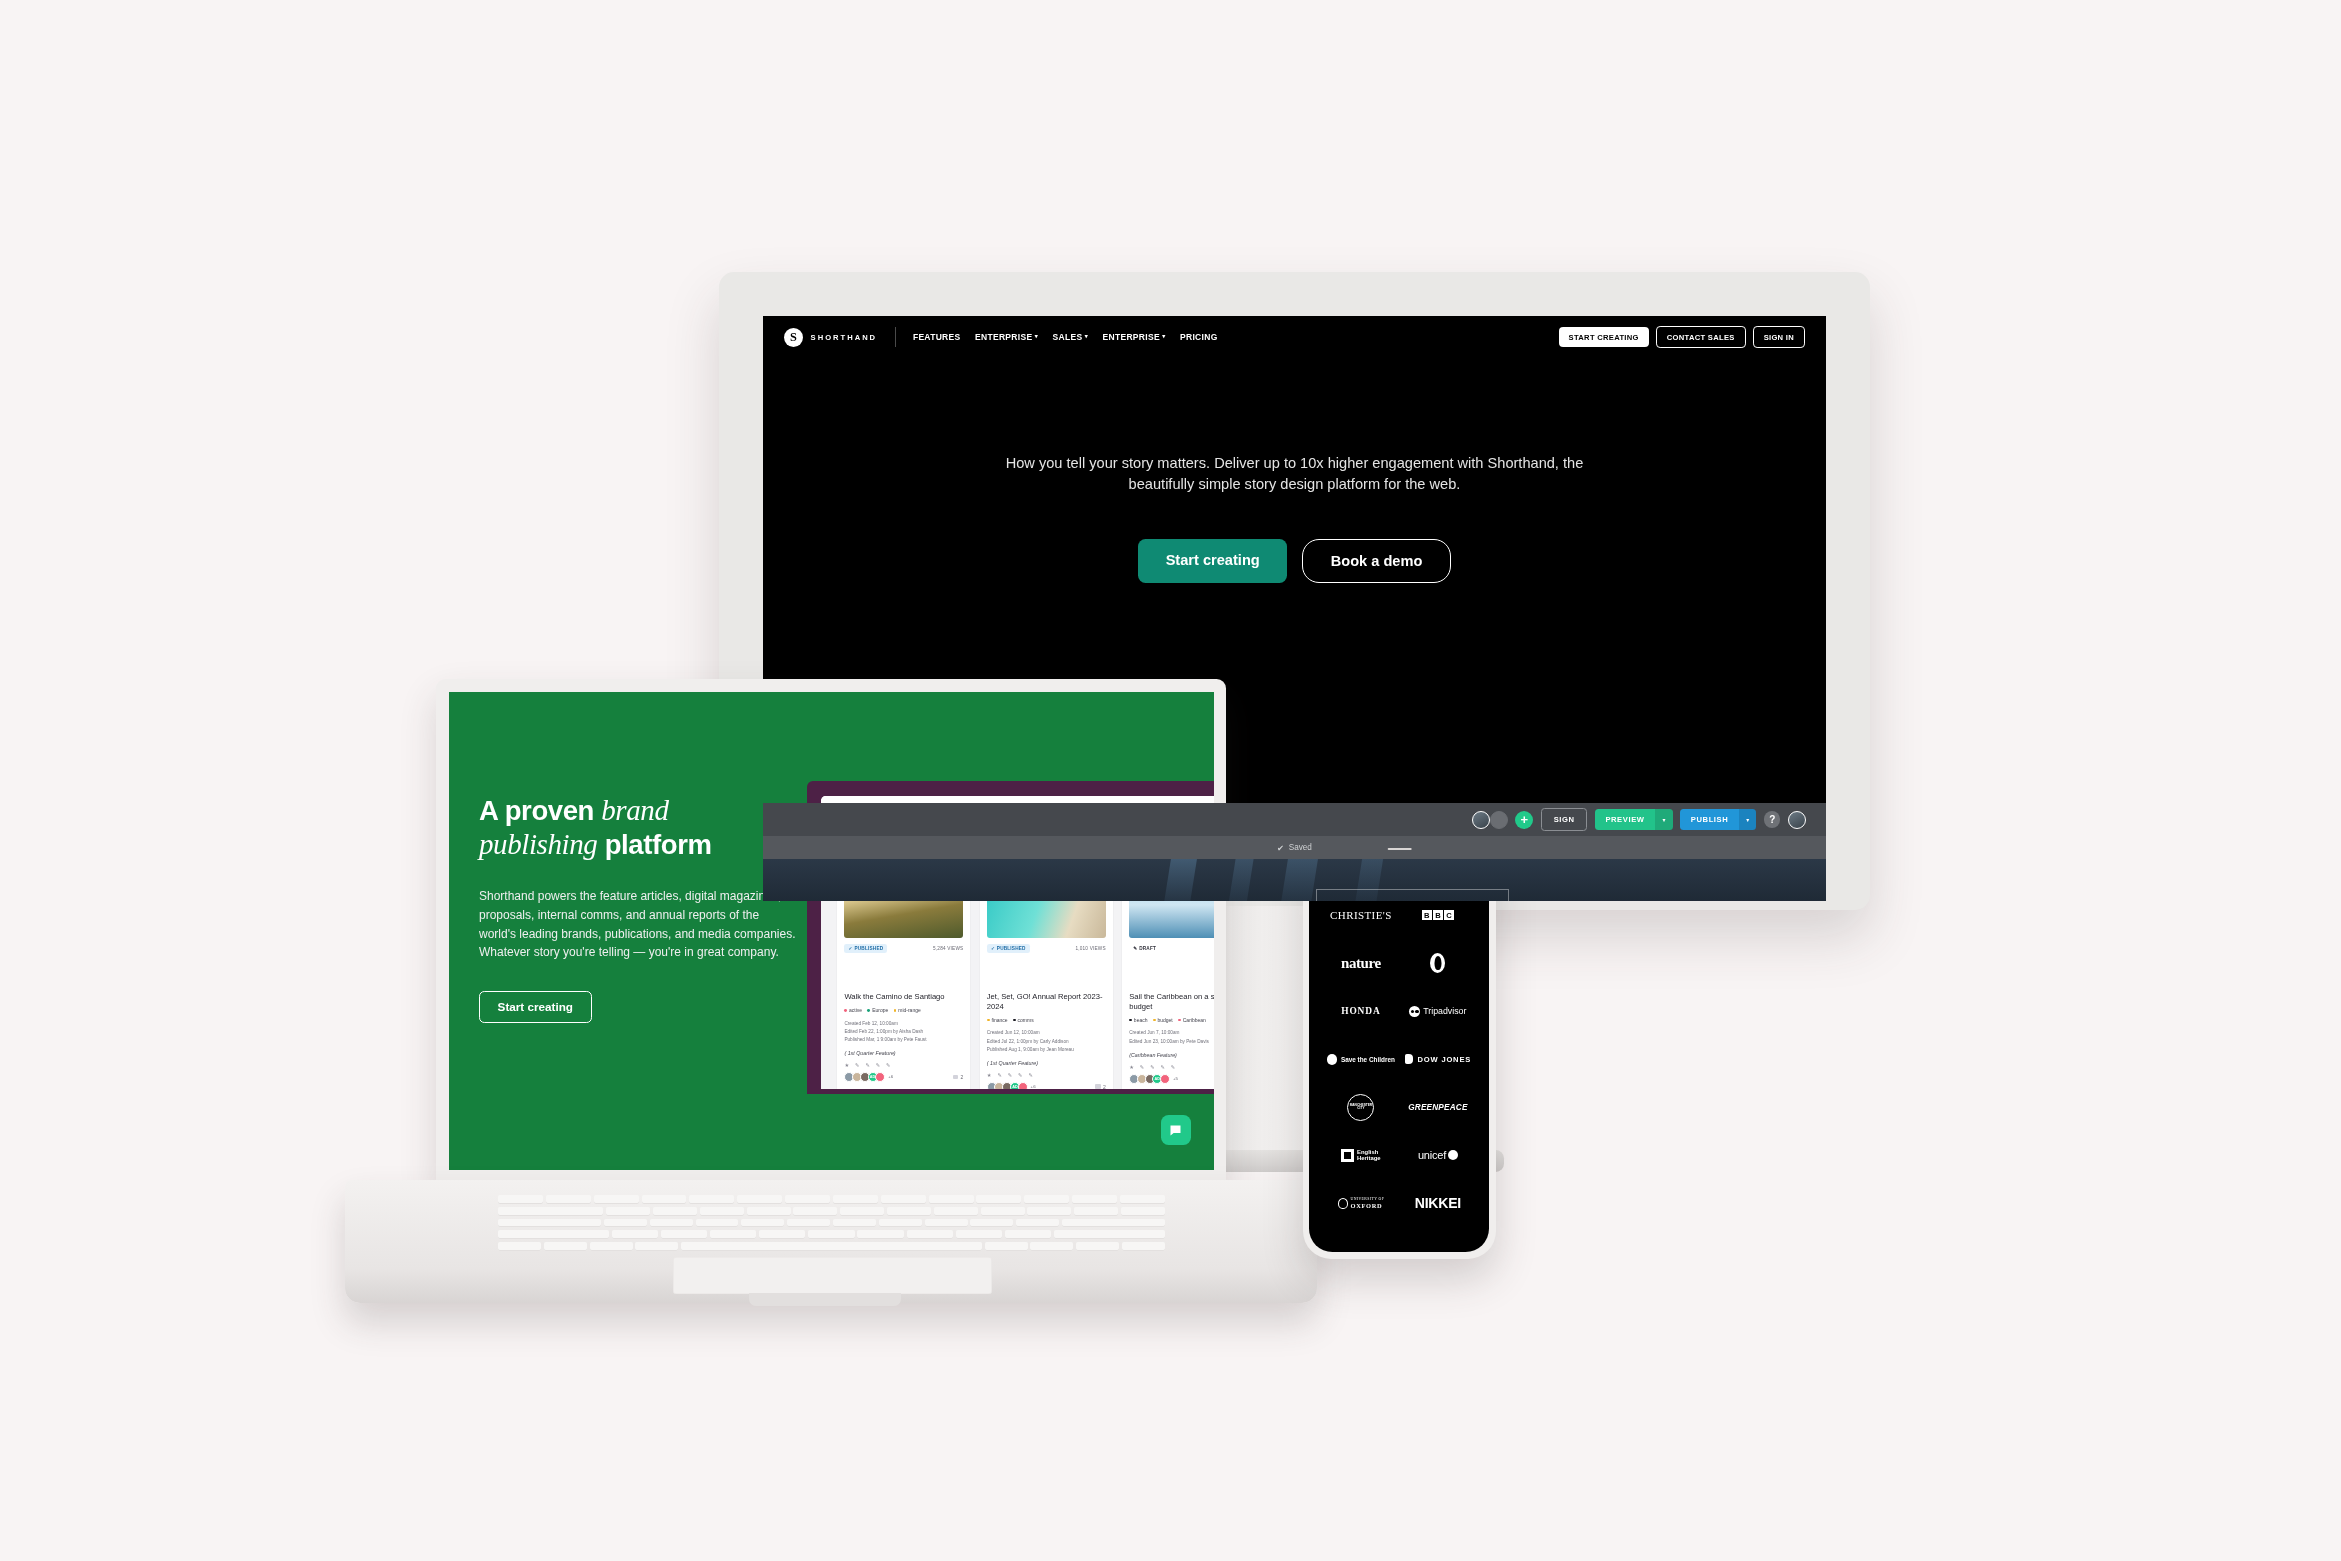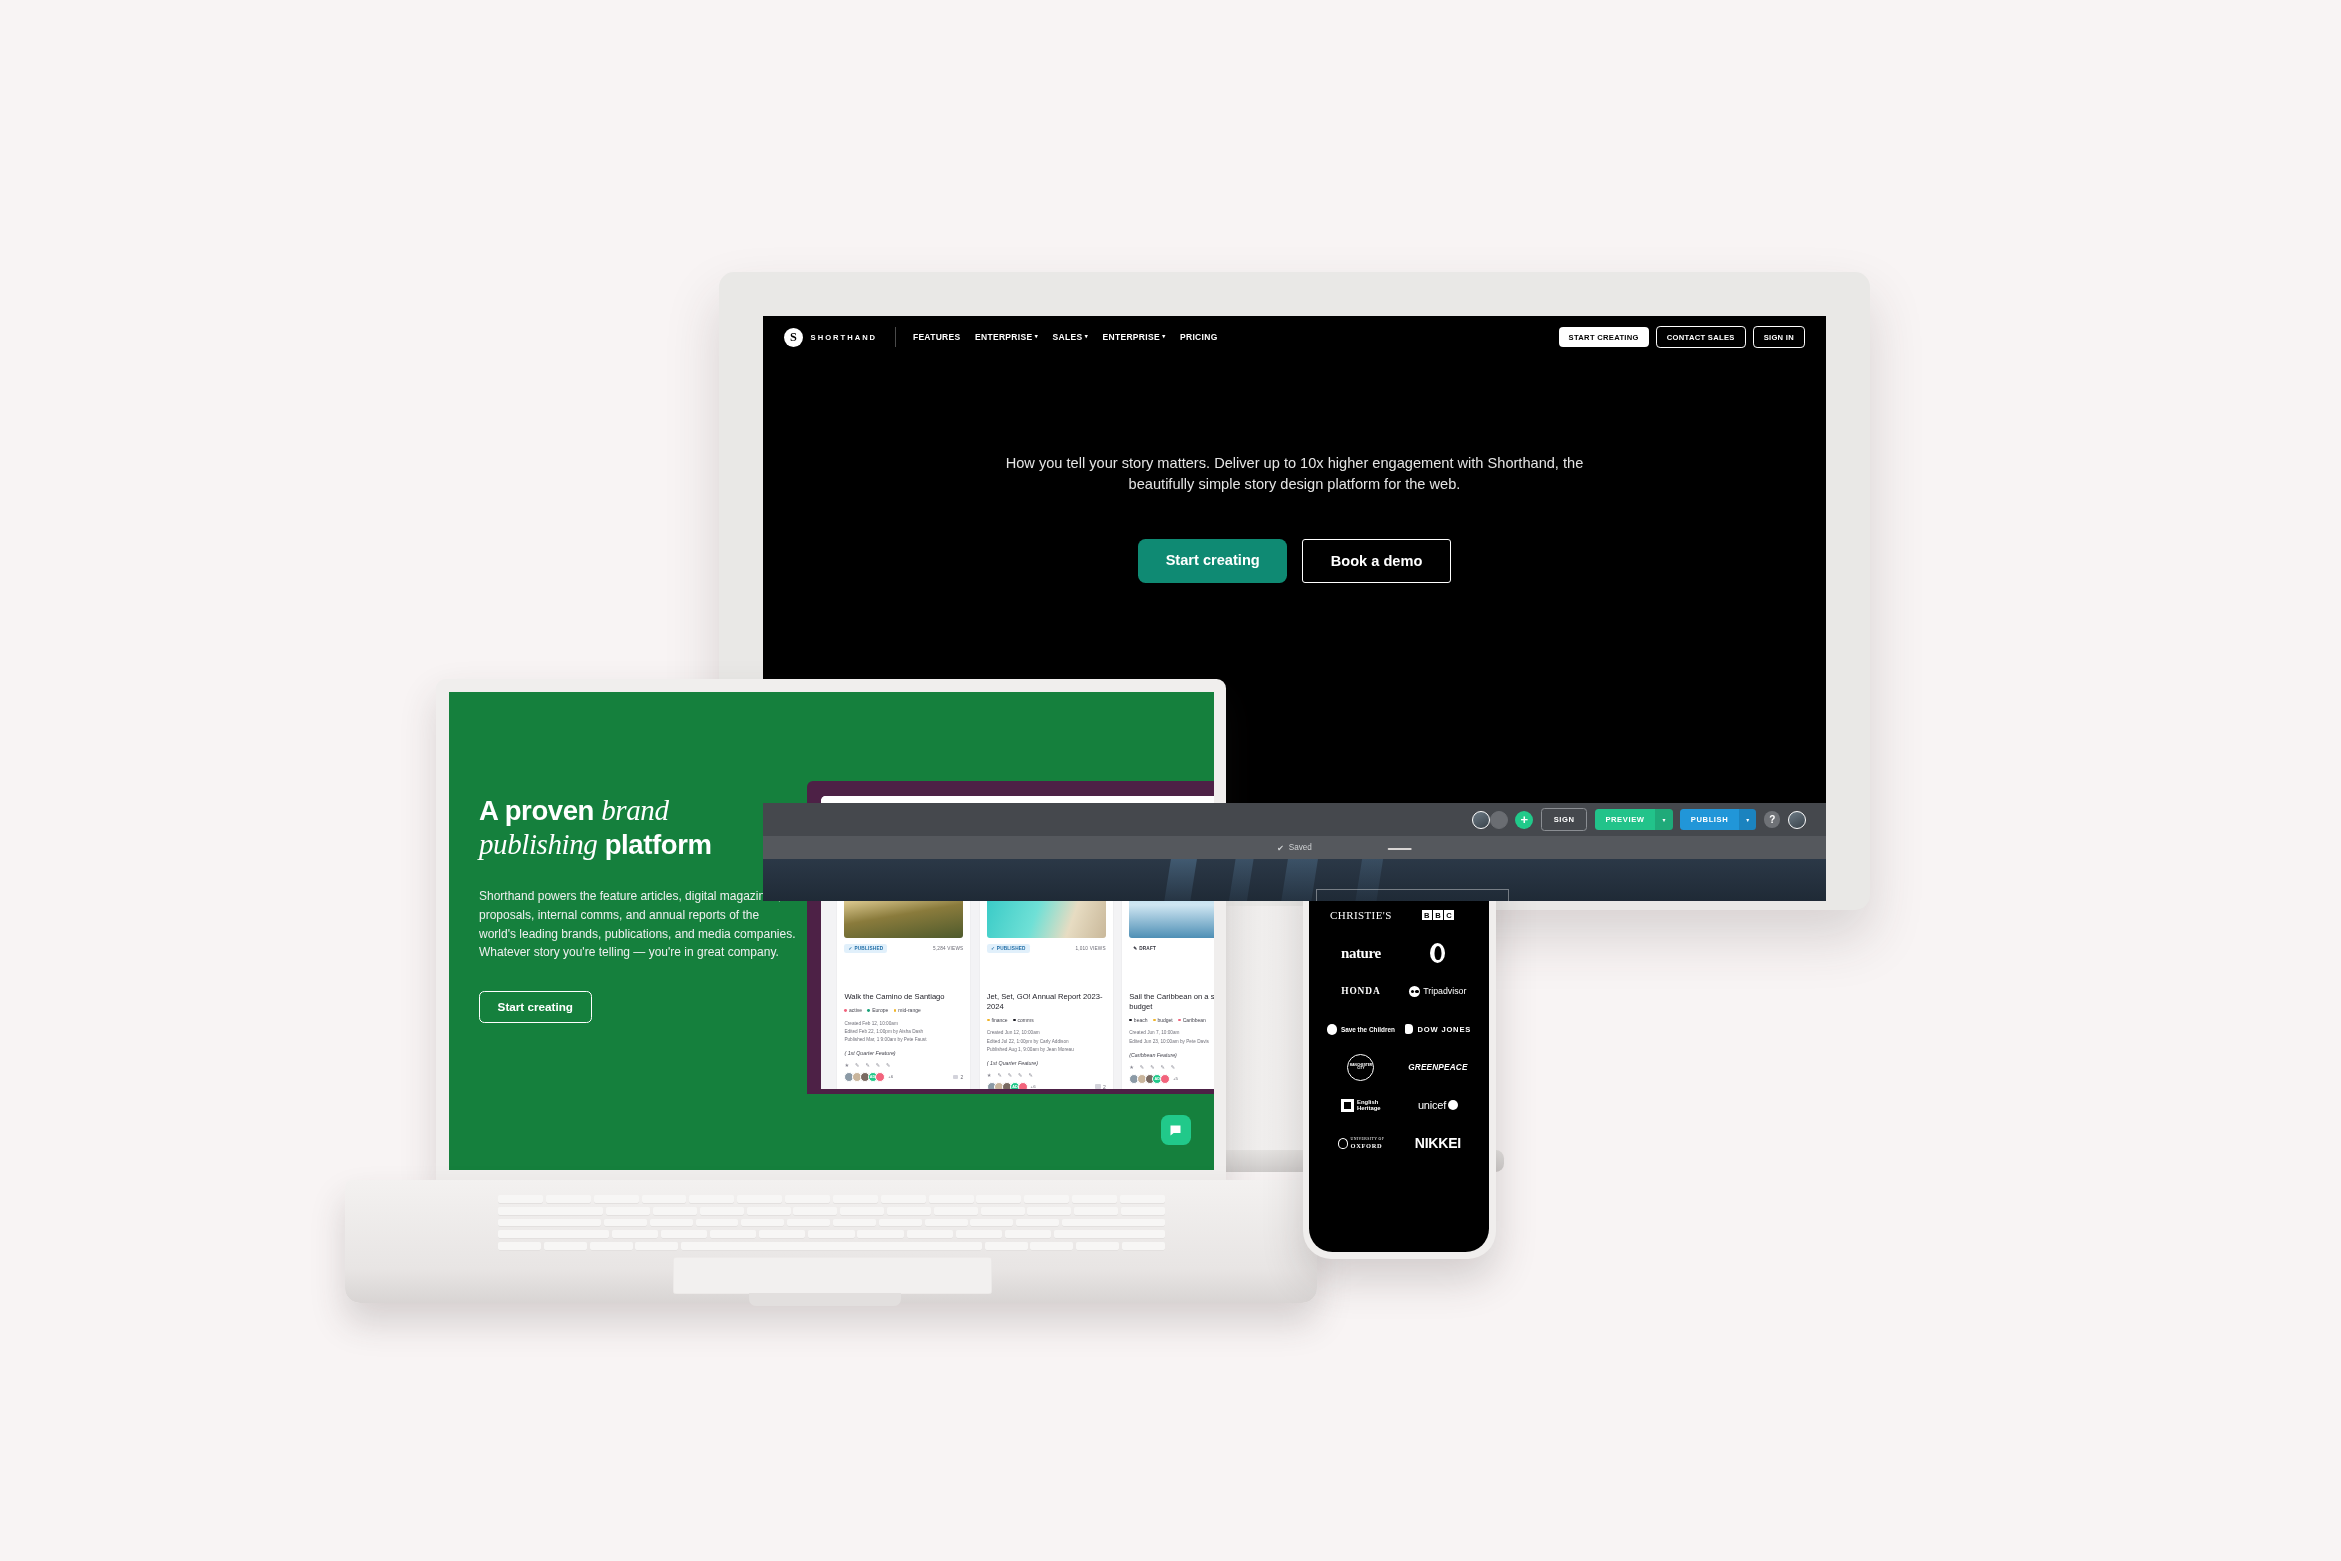--- a/index.html
+++ b/index.html
@@ -79,21 +79,21 @@
     color:#e4e4e4;font-size:14.6px;line-height:1.45;text-align:center;
     margin-top:29px;max-width:621px;
   }
   .hero-cta{display:flex;gap:15px;margin-top:44px;}
   .btn-primary{
     background:#0f8a73;color:#fff;font-size:14.6px;font-weight:700;
     padding:13px 27.5px;border-radius:7.6px;cursor:pointer;white-space:nowrap;
   }
   .btn-outline{
     background:transparent;color:#fff;font-size:14.6px;font-weight:700;
-    padding:13px 27.5px;border-radius:3px;border:1.2px solid #fff;
+    padding:13px 27.5px;border-radius:17px;border:1.2px solid #fff;
     cursor:pointer;white-space:nowrap;
   }
 
   
   .editor-strip{
     position:absolute;left:0;bottom:0;width:100%;height:98px;
     background:#3c3f44;z-index:4;
   }
   .editor-bar{
     position:absolute;left:0;top:0;width:100%;height:33px;
@@ -295,21 +295,21 @@
   #phone-speaker{
     position:absolute;left:50%;transform:translateX(-50%);top:10.5px;
     width:24.6px;height:2.9px;background:#d8d5d4;border-radius:1.8px;z-index:4;
   }
   .ph-head{
     position:absolute;left:0;top:24.6px;width:100%;text-align:center;
     color:#fff;font-size:8.2px;padding:0 8.2px;line-height:1.3;
   }
   .logo-grid{
     position:absolute;left:0;top:57px;width:100%;padding:0 13px;
-    display:grid;grid-template-columns:1fr 1fr;row-gap:8px;
+    display:grid;grid-template-columns:1fr 1fr;row-gap:18px;
   }
   .logo-cell{
     height:30px;display:flex;align-items:center;justify-content:center;
     color:#fff;
   }
   .lg-christies{font-family:"Liberation Serif",serif;font-size:11px;
                 letter-spacing:0.4px;}
   .lg-bbc{display:flex;gap:1.2px;}
   .lg-bbc i{
     font-style:normal;background:#fff;color:#000;font-weight:700;

